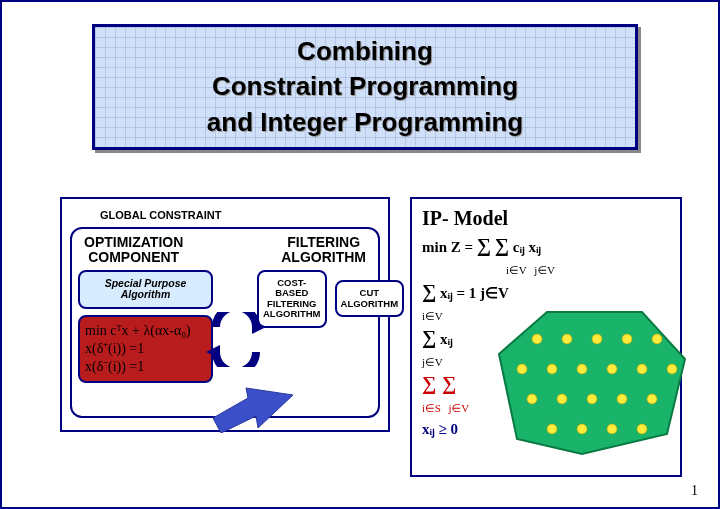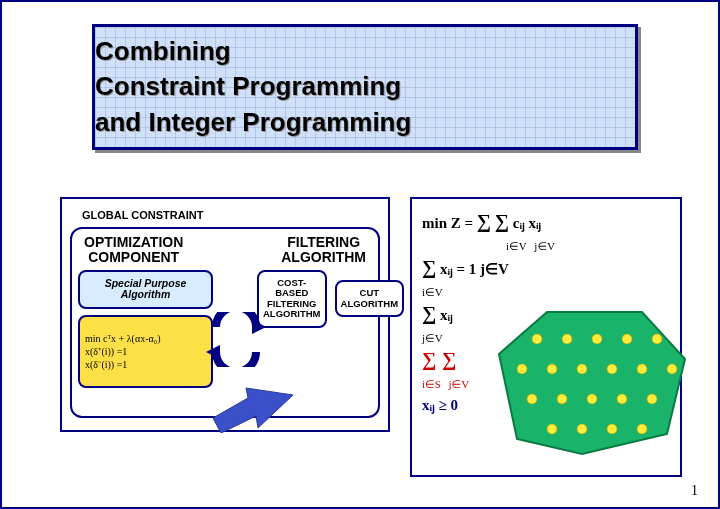--- a/index.html
+++ b/index.html
@@ -28,20 +28,21 @@
     border: 3px solid #000080;
     background: #d0e0f8;
     background-image:
       linear-gradient(rgba(130,150,200,0.35) 1px, transparent 1px),
       linear-gradient(90deg, rgba(130,150,200,0.35) 1px, transparent 1px);
     background-size: 10px 10px;
     box-shadow: 3px 3px 0 #888;
     display: flex;
     flex-direction: column;
     justify-content: center;
+    align-items: center;
   }
   .title-line {
     font-size: 26px;
     font-weight: bold;
     color: #000;
     text-shadow: 1px 1px 0 #999;
     line-height: 1.35;
   }
   .panel {
     position: absolute;
@@ -61,21 +62,21 @@
     left: 408px;
     width: 272px;
     height: 280px;
     padding: 8px 10px;
     font-family: "Times New Roman", serif;
   }
   .gc-label {
     font-size: 11px;
     font-weight: bold;
     text-align: left;
-    margin: 2px 0 6px 12px;
+    margin: 2px 0 6px 30px;
   }
   .gc-box {
     border: 2px solid #000080;
     border-radius: 12px;
     padding: 6px;
     position: relative;
     height: 175px;
   }
   .top-row {
     display: flex;
@@ -114,24 +115,24 @@
     font-size: 10.5px;
     font-style: italic;
     font-weight: bold;
     text-align: center;
     padding: 6px 14px;
     line-height: 1.1;
   }
   .math-box {
     border: 2px solid #000080;
     border-radius: 8px;
-    background: #fde047;
-    font-size: 10px;
+    background: #b91c1c;
+    font-size: 14px;
     font-family: "Times New Roman", serif;
-    padding: 15px 5px;
+    padding: 5px 5px;
     line-height: 1.3;
   }
   .alg-box {
     border: 2px solid #000080;
     border-radius: 8px;
     background: #fff;
     font-size: 9.5px;
     font-weight: bold;
     text-align: center;
     padding: 6px 4px;
@@ -240,20 +241,21 @@
         </div>
 
         <svg class="big-arrow" viewBox="0 0 80 50">
           <polygon points="0,35 35,15 33,5 80,12 45,45 43,33 8,50" fill="#3a4fc8" stroke="#2a3a9e" stroke-width="1"></polygon>
         </svg>
       </div>
     </div>
   </div>
 
   <div class="panel right-panel">
+    <div class="ip-title">IP- Model</div>
 
     <div class="ip-line">
       <span>min Z = </span>
       <span style="font-size:20px;">∑</span>
       <span style="font-size:20px;">∑</span>
       <span> cᵢⱼ xᵢⱼ</span>
       <br>
       <span style="font-weight:normal;margin-left:84px;">
         <span class="sum-under">i∈V</span>
         <span class="sum-under" style="margin-left:4px;">j∈V</span>

